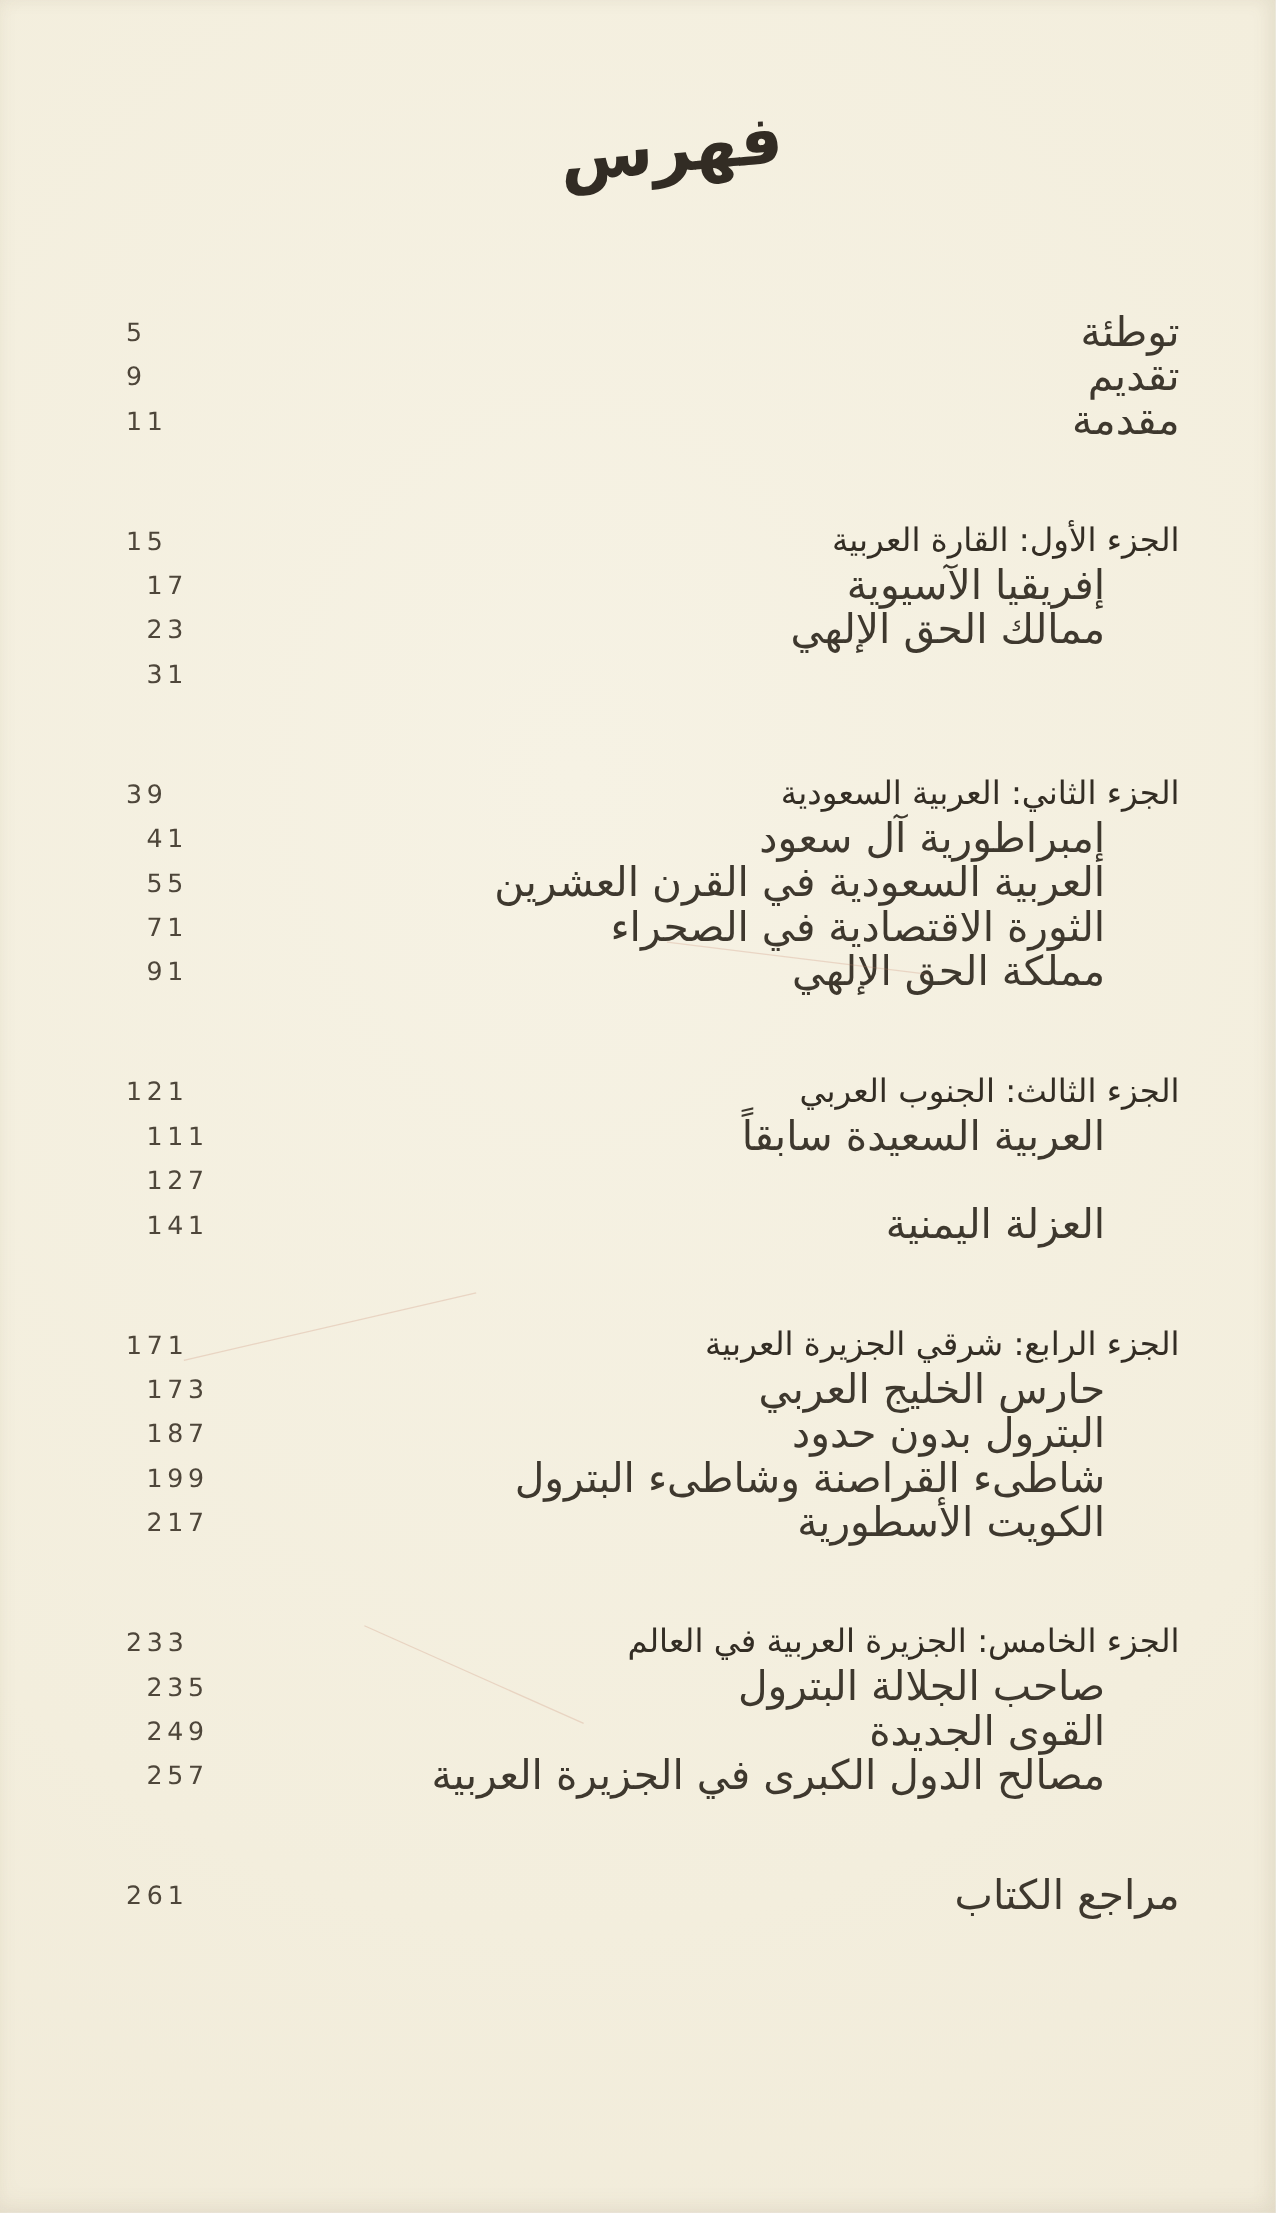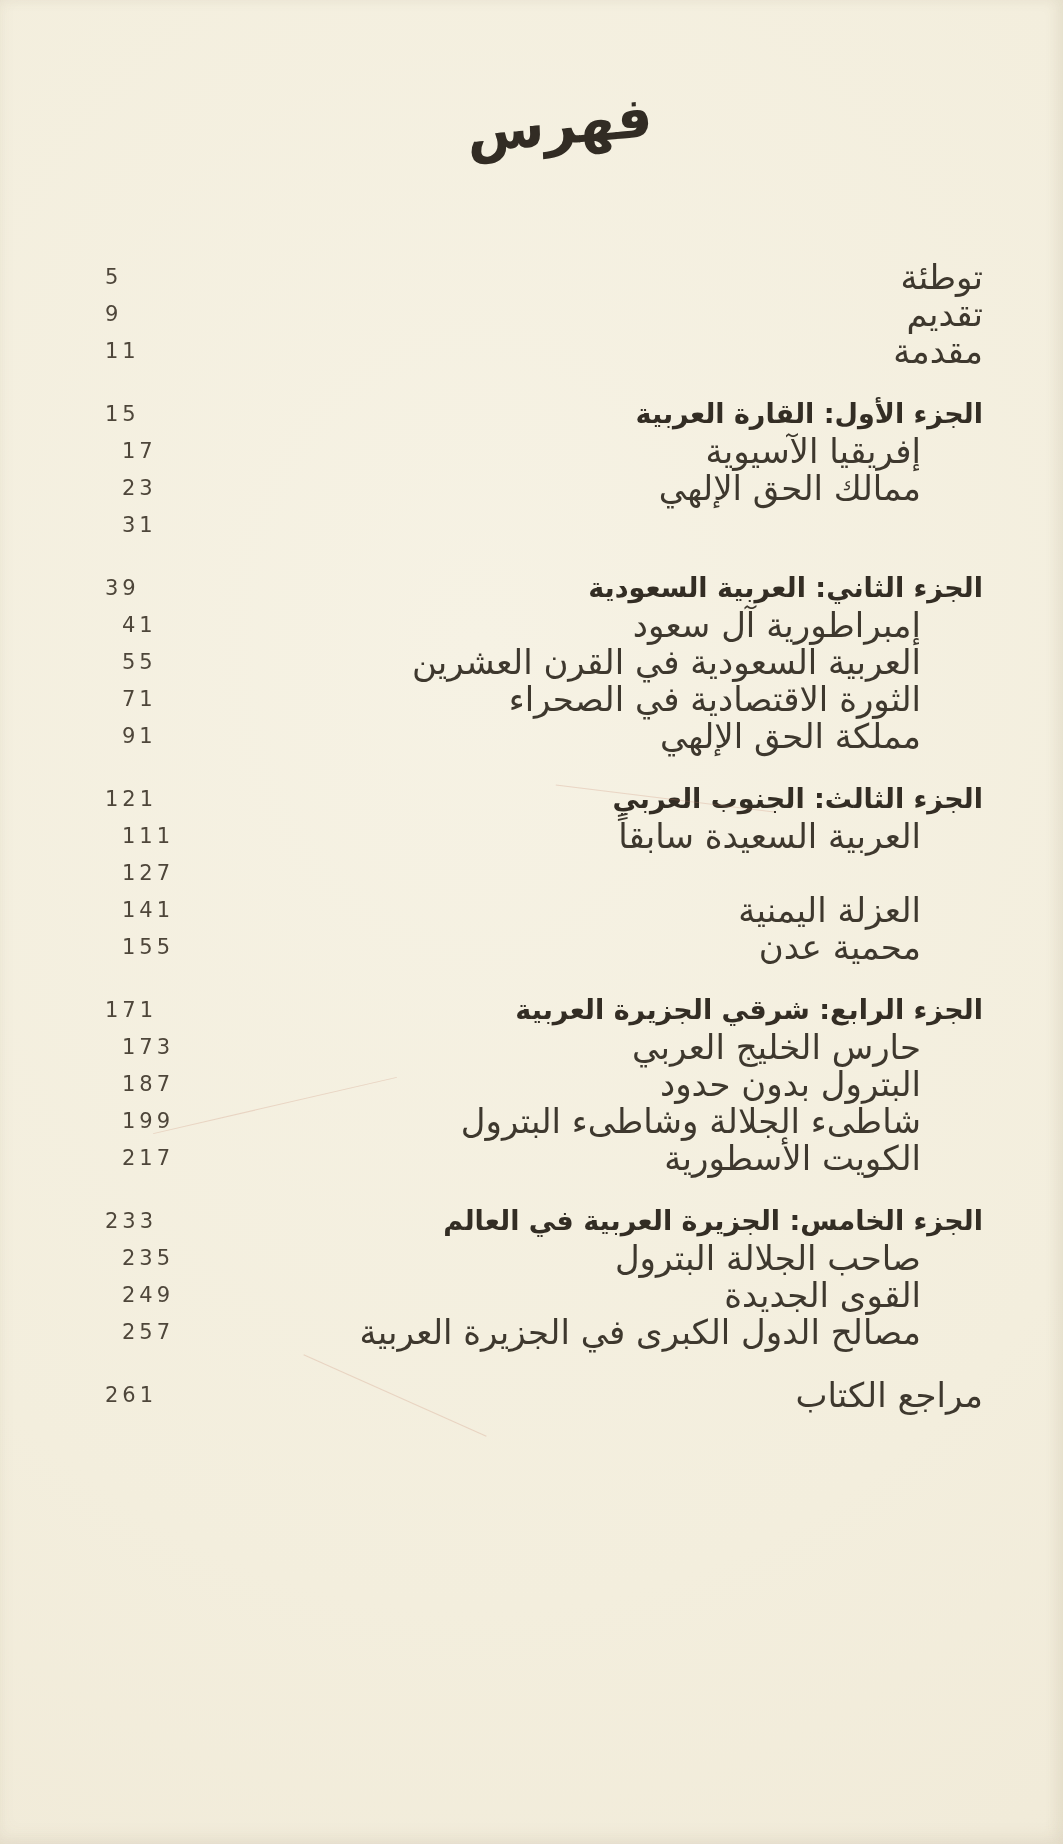--- a/index.html
+++ b/index.html
@@ -22,29 +22,29 @@
     transform: rotate(-5deg) skewX(-3deg);
     letter-spacing:-1px;
   }
   .toc {
     position:absolute; top:258px; left:105px; width:878px;
   }
   .row {
     display:flex; justify-content:space-between; align-items:center;
     height:37px;
   }
-  .row.gap { margin-top:26px; }
+  .row.gap { margin-top:63px; }
   .num {
     font-size:21px; letter-spacing:4px; color:#4e463a;
     min-width:60px; text-align:left; flex:0 0 auto;
   }
   .label {
     direction:rtl; font-size:34px; color:#3e382e; white-space:nowrap;
   }
-  .row.header .label { font-weight:bold; font-size:27px; color:#332d24; }
+  .row.header .label { font-weight:normal; font-size:27px; color:#332d24; }
   .row.sub { padding-right:62px;margin-left:17px; }
   .scratch {
     position:absolute; height:1px; pointer-events:none;
     background: rgba(201,132,108,0.25);
   }
   #scratch-1 { left:295px; top:1395px; width:200px; transform:rotate(24deg); }
   #scratch-2 { left:555px; top:798px;  width:220px; transform:rotate(7deg);  }
   #scratch-3 { left:150px; top:1105px; width:250px; transform:rotate(-13deg); }
 </style>
 </head>
@@ -111,39 +111,35 @@
         <span class="num">111</span>
         <span class="label" dir="rtl" lang="ar">العربية السعيدة سابقاً</span>
       </div>
       <div class="row sub">
         <span class="num">127</span>
       </div>
       <div class="row sub">
         <span class="num">141</span>
         <span class="label" dir="rtl" lang="ar">العزلة اليمنية</span>
       </div>
-      <div class="row sub">
-        <span class="num">155</span>
-        <span class="label" dir="rtl" lang="ar">محمية عدن</span>
-      </div>
       <div class="row header gap">
         <span class="num">171</span>
         <span class="label" dir="rtl" lang="ar">الجزء الرابع: شرقي الجزيرة العربية</span>
       </div>
       <div class="row sub">
         <span class="num">173</span>
         <span class="label" dir="rtl" lang="ar">حارس الخليج العربي</span>
       </div>
       <div class="row sub">
         <span class="num">187</span>
         <span class="label" dir="rtl" lang="ar">البترول بدون حدود</span>
       </div>
       <div class="row sub">
         <span class="num">199</span>
-        <span class="label" dir="rtl" lang="ar">شاطىء الجلالة وشاطىء البترول</span>
+        <span class="label" dir="rtl" lang="ar">شاطىء القراصنة وشاطىء البترول</span>
       </div>
       <div class="row sub">
         <span class="num">217</span>
         <span class="label" dir="rtl" lang="ar">الكويت الأسطورية</span>
       </div>
       <div class="row header gap">
         <span class="num">233</span>
         <span class="label" dir="rtl" lang="ar">الجزء الخامس: الجزيرة العربية في العالم</span>
       </div>
       <div class="row sub">

